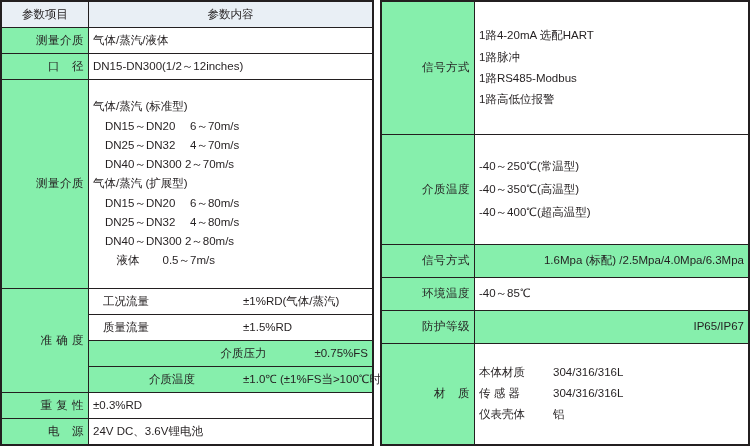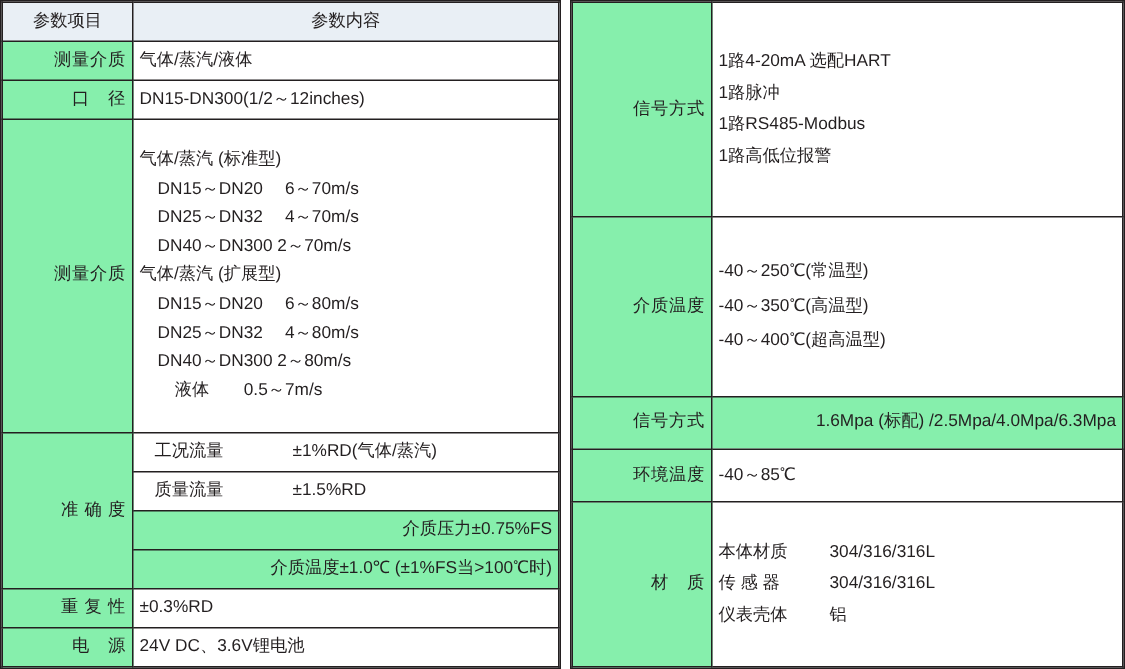--- a/index.html
+++ b/index.html
@@ -72,21 +72,21 @@
   }
   .row .v {
     display: inline-block;
   }
   
   .range .row { padding: 1px 0; }
   .range .ind { padding-left: 12px; }
 
   .acc .row { padding: 0; }
   .acc-k { display: inline-block; width: 92px; padding-left: 10px; font-family: Liberation Serif, serif;}
-  .acc-v { display: inline-block; }
+  .acc-v { display: inline-block; margin-left: 48px; }
 
   .sig .row { padding: 2px 0 2px 0; }
   .temp .row { padding: 3px 0; }
 
   .mat .m-k { display: inline-block; width: 74px; }
   .mat .row { padding: 2px 0; }
 
   .r-label { width: 84px; text-align: center; }
   .r-body { text-align: left; padding-left: 12px; }
 
@@ -190,20 +190,24 @@
       </tr>
 
       <tr>
         <td class="shade r-label lbl">信号方式</td>
         <td class="r-body shade nowrap">1.6Mpa (标配) /2.5Mpa/4.0Mpa/6.3Mpa</td>
       </tr>
       <tr>
         <td class="shade r-label lbl">环境温度</td>
         <td class="r-body">-40～85℃</td>
       </tr>
+      <tr>
+        <td class="shade r-label lbl">防护等级</td>
+        <td class="r-body shade">IP65/IP67</td>
+      </tr>
 
       <tr>
         <td class="shade r-label lbl">材　质</td>
         <td class="r-body mat">
           <span class="rows">
             <span class="row"><span class="m-k">本体材质</span><span class="v">304/316/316L</span></span>
             <span class="row"><span class="m-k">传 感 器</span><span class="v">304/316/316L</span></span>
             <span class="row"><span class="m-k">仪表壳体</span><span class="v">铝</span></span>
           </span>
         </td>

